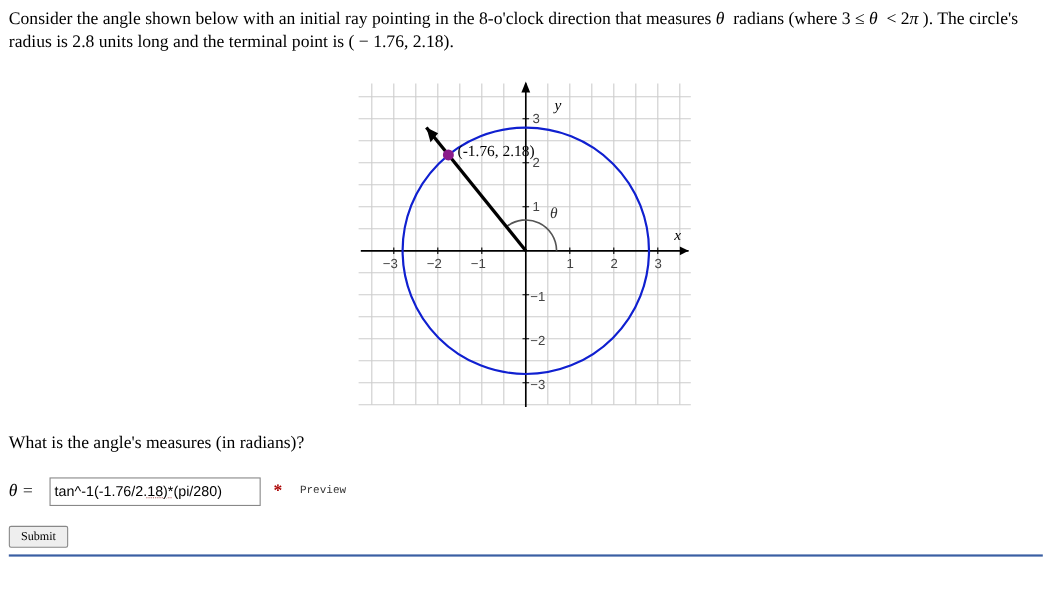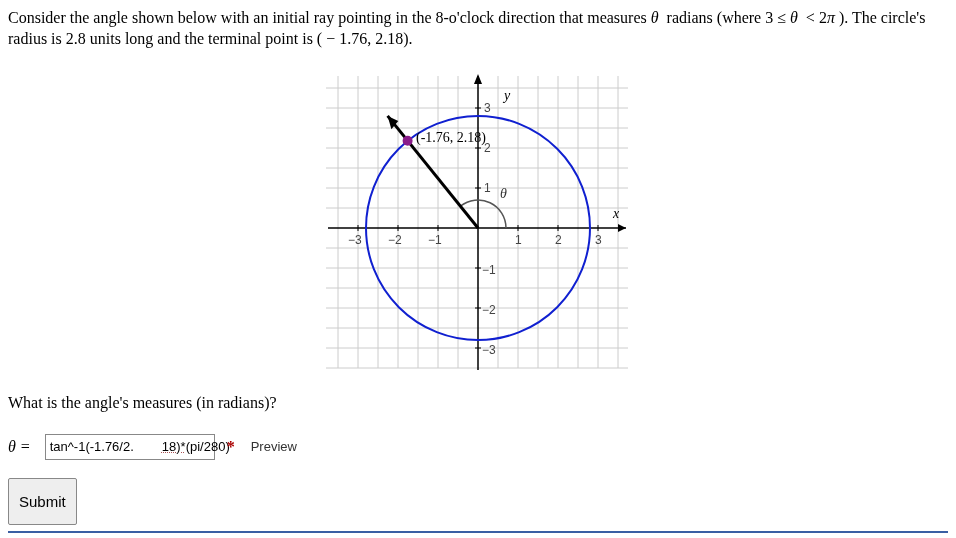--- a/index.html
+++ b/index.html
@@ -13,47 +13,47 @@
     .problem-text { line-height: 1.3; }
     .diagram-container { display: flex; justify-content: center; margin: 8px 0 16px 0; }
     .question-row { margin: 14px 0 22px 0; }
     .answer-row { display: flex; align-items: center; gap: 10px; margin-bottom: 18px; }
     .theta-eq { font-style: italic; margin-right: 4px; }
     .answer-input {
       font-family: Arial, sans-serif;
       font-size: 13px;
       border: 1px solid #888;
       padding: 12px 4px;
-      width: 170px;
+      width: 192px;
       height: 18px;
     }
     .asterisk { color: #a00; font-weight: bold; font-size: 16px; margin-left: 2px; }
     .preview-btn {
-      font-family: Liberation Sans, sans-serif;
-      font-size: 13px;
+      font-family: Liberation Mono, monospace;
+      font-size: 10px;
       border: none;
       background: none;
       color: #333;
       padding: 2px 6px;
     }
     .submit-btn {
-      font-family: Liberation Sans, sans-serif;
-      font-size: 15px;
+      font-family: Liberation Serif, serif;
+      font-size: 11px;
       border: 1px solid #888;
       background: #eee;
-      padding: 14px 10px;
+      padding: 3px 10px;
       border-radius: 2px;
     }
     .bottom-bar { border-top: 2px solid #3a5fa3; margin-top: 6px; }
     svg.diagram { display: block; }
     .axis-label { font-family: "Times New Roman", serif; font-style: italic; font-size: 14px; }
     .tick-label { font-family: Arial, sans-serif; font-size: 12px; fill: #444; }
     .point-label { font-family: "Times New Roman", serif; font-size: 14px; fill: #000; }
     .theta-label { font-family: "Times New Roman", serif; font-style: italic; font-size: 14px; fill: #333; }
-    .underlined { text-decoration: underline dotted #a55; text-decoration-thickness: 1px; margin-left: 28px; }
+    .underlined { text-decoration: underline dotted #a55; text-decoration-thickness: 1px; }
   </style>
 </head>
 <body>
 
 <div class="problem-text">
   <span>Consider the angle shown below with an initial ray pointing in the 8-o'clock direction that measures </span><span class="theta-eq">θ</span><span> radians (where 3 ≤ </span><span class="theta-eq">θ</span><span> &lt; 2</span><span class="theta-eq">π</span><span>). The circle's radius is 2.8 units long and the terminal point is ( − 1.76, 2.18).</span>
 </div>
 
 <div class="diagram-container">
 

